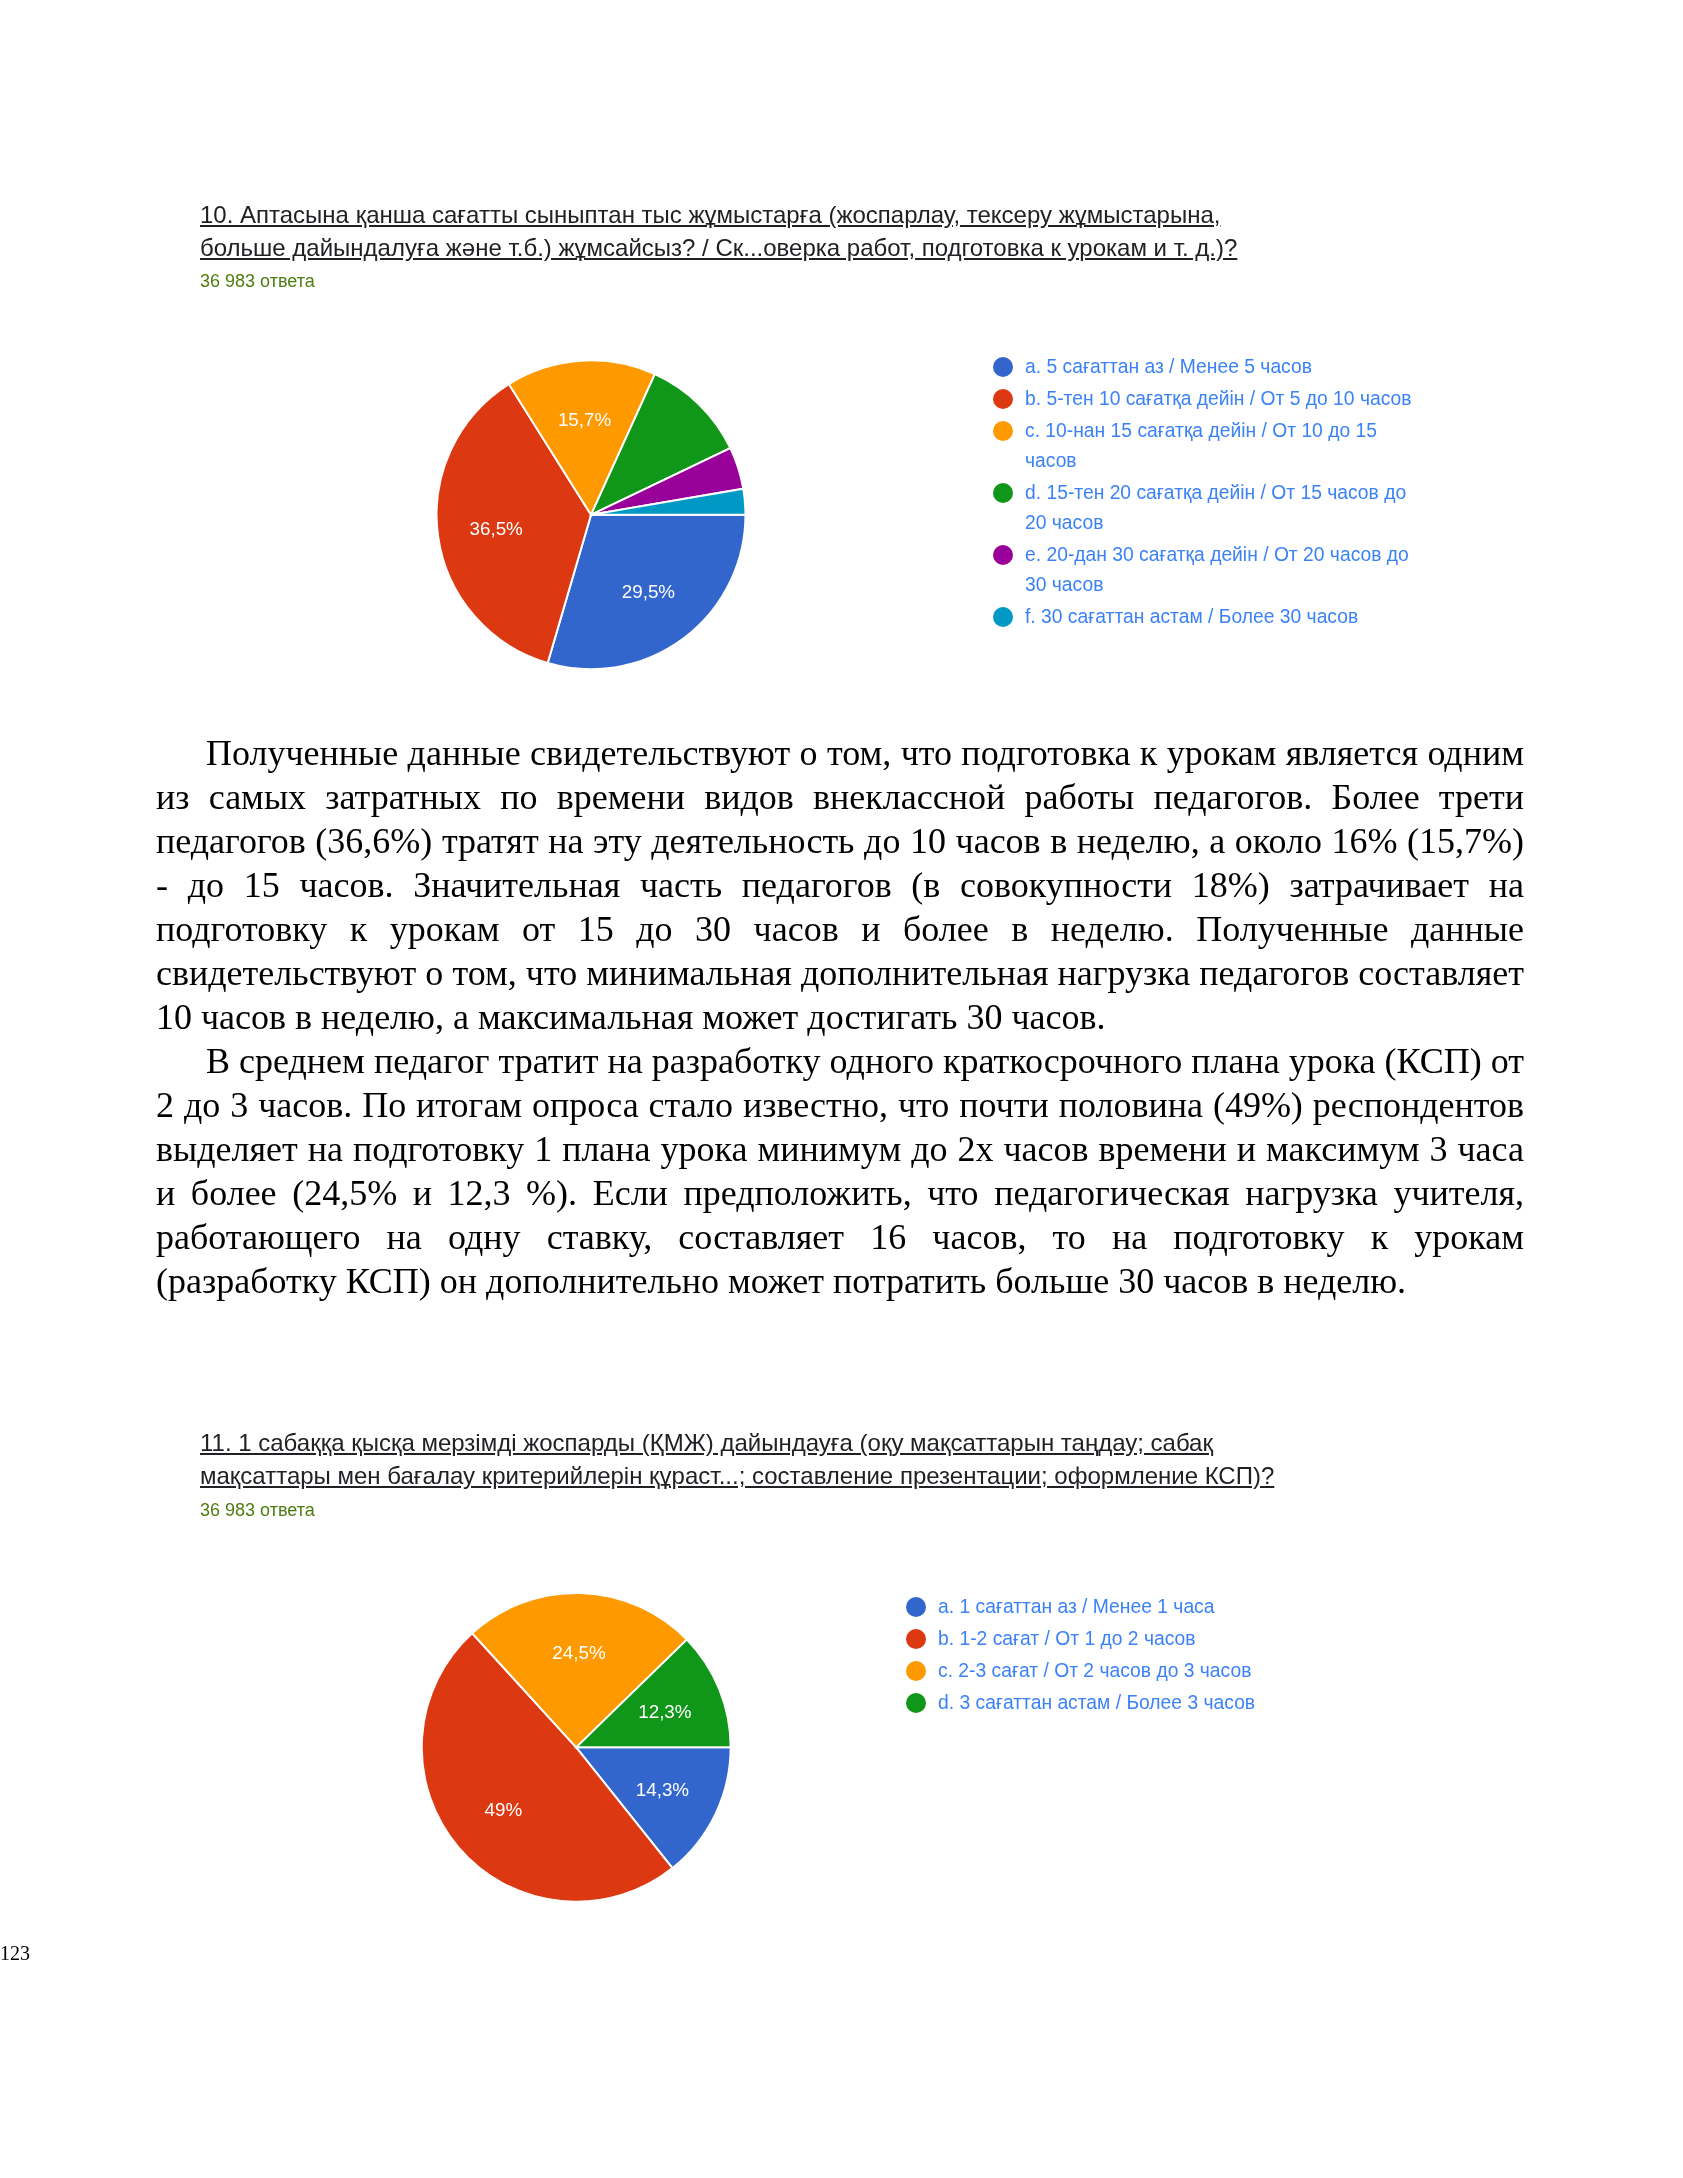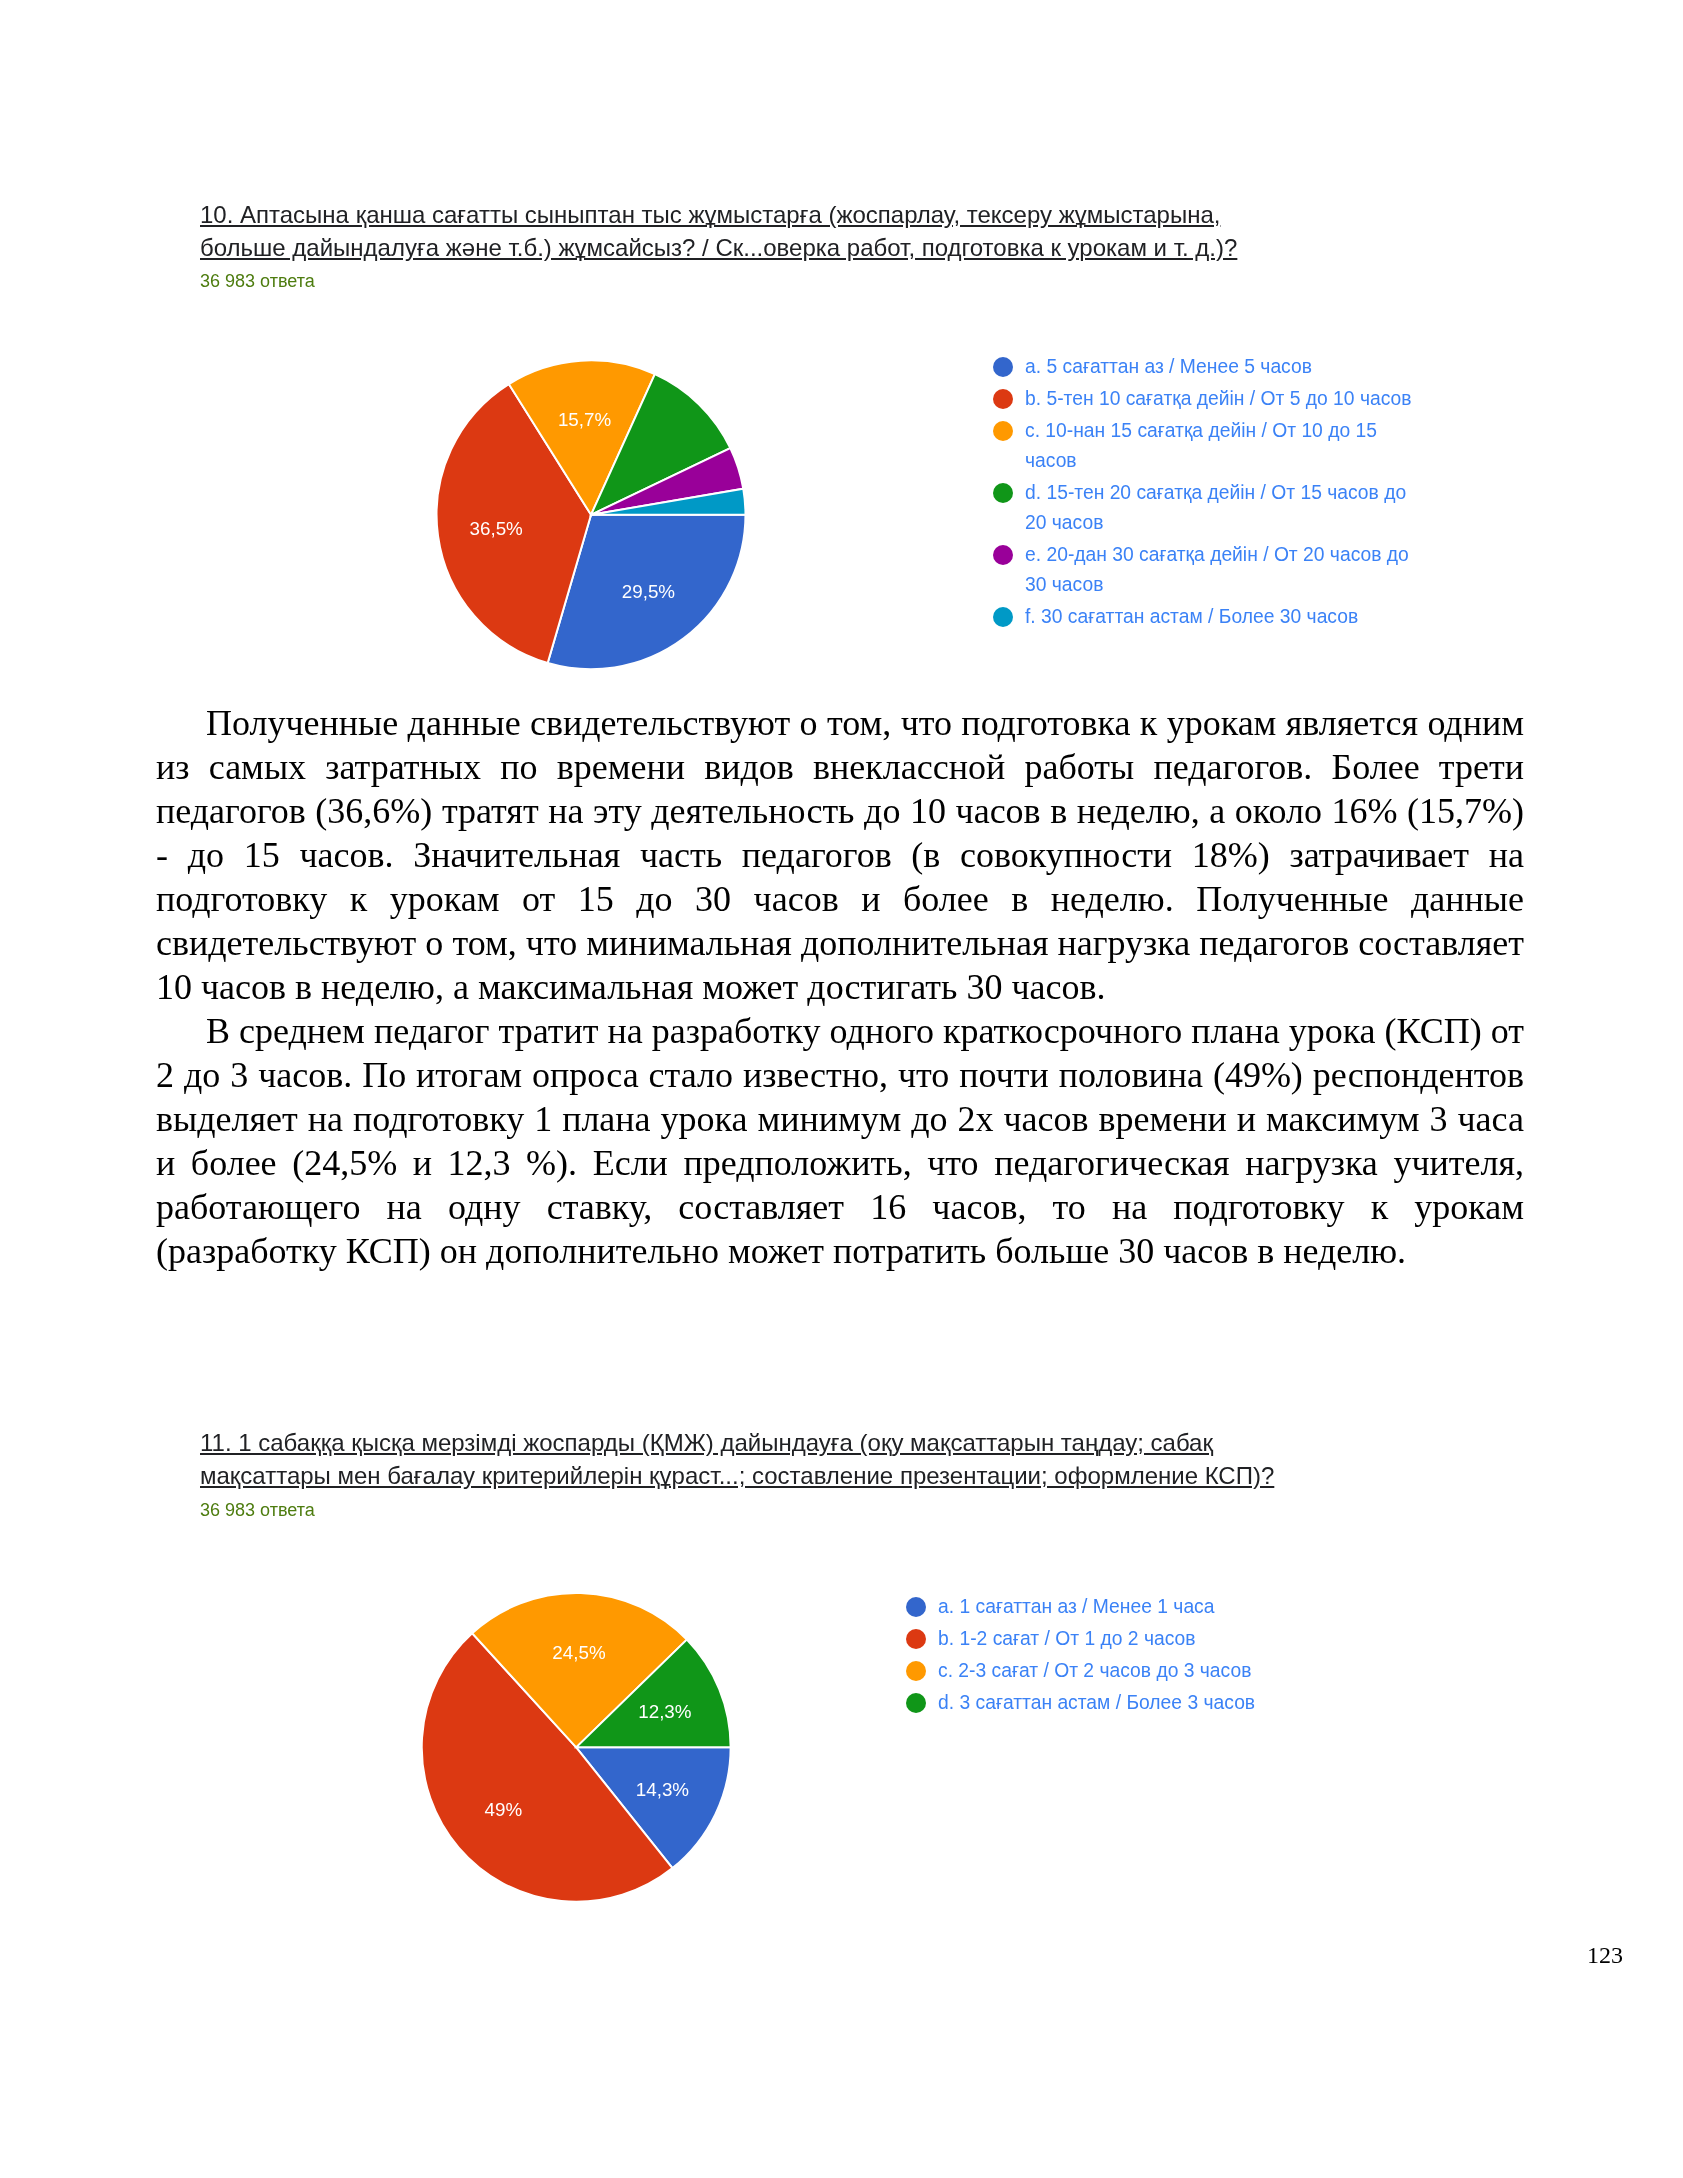--- a/index.html
+++ b/index.html
@@ -28,23 +28,23 @@
   .legend-text { flex: 1; }
   .body-text {
     position: absolute; left: 156px; width: 1368px;
     font-family: "Liberation Serif", serif;
     font-size: 36px; line-height: 44px; color: #000000;
     text-align: justify;
   }
   .body-text p { margin: 0; text-indent: 50px; }
   .page-number {
     position: absolute; left: 0; width: 1623px; top: 1942px;
-    text-align: right;
+    text-align: left;
     font-family: "Liberation Serif", serif;
-    font-size: 24px; color: #000;
+    font-size: 20px; color: #000;
   }
   .slice-label {
     font-family: "Liberation Sans", sans-serif;
     font-size: 19px; fill: #ffffff;
   }
 </style>
 </head>
 <body>
 
 <div class="q-title" style="top:198px;">
@@ -97,21 +97,21 @@
     <div class="legend-item">
       <span class="legend-dot" style="background: rgb(153, 0, 153);"></span>
       <span class="legend-text">e. 20-дан 30 сағатқа дейін / От 20 часов до 30 часов</span>
     </div>
     <div class="legend-item">
       <span class="legend-dot" style="background: rgb(0, 153, 198);"></span>
       <span class="legend-text">f. 30 сағаттан астам / Более 30 часов</span>
     </div>
   </div>
 
-<div class="body-text" style="top:701px;">
+<div class="body-text" style="top:731px;">
   <p>Полученные данные свидетельствуют о том, что подготовка к урокам является одним из самых затратных по времени видов внеклассной работы педагогов. Более трети педагогов (36,6%) тратят на эту деятельность до 10 часов в неделю, а около 16% (15,7%) - до 15 часов. Значительная часть педагогов (в совокупности 18%) затрачивает на подготовку к урокам от 15 до 30 часов и более в неделю. Полученные данные свидетельствуют о том, что минимальная дополнительная нагрузка педагогов составляет 10 часов в неделю, а максимальная может достигать 30 часов.</p>
   <p>В среднем педагог тратит на разработку одного краткосрочного плана урока (КСП) от 2 до 3 часов. По итогам опроса стало известно, что почти половина (49%) респондентов выделяет на подготовку 1 плана урока минимум до 2х часов времени и максимум 3 часа и более (24,5% и 12,3 %). Если предположить, что педагогическая нагрузка учителя, работающего на одну ставку, составляет 16 часов, то на подготовку к урокам (разработку КСП) он дополнительно может потратить больше 30 часов в неделю.</p>
 </div>
 
 <div class="q-title" style="top:1426px;">
   <div>11. 1 сабаққа қысқа мерзімді жоспарды (ҚМЖ) дайындауға (оқу мақсаттарын таңдау; сабақ</div>
   <div>мақсаттары мен бағалау критерийлерін құраст...; составление презентации; оформление КСП)?</div>
 </div>
 <div class="q-count" style="top:1500px;">36 983 ответа</div>
 

